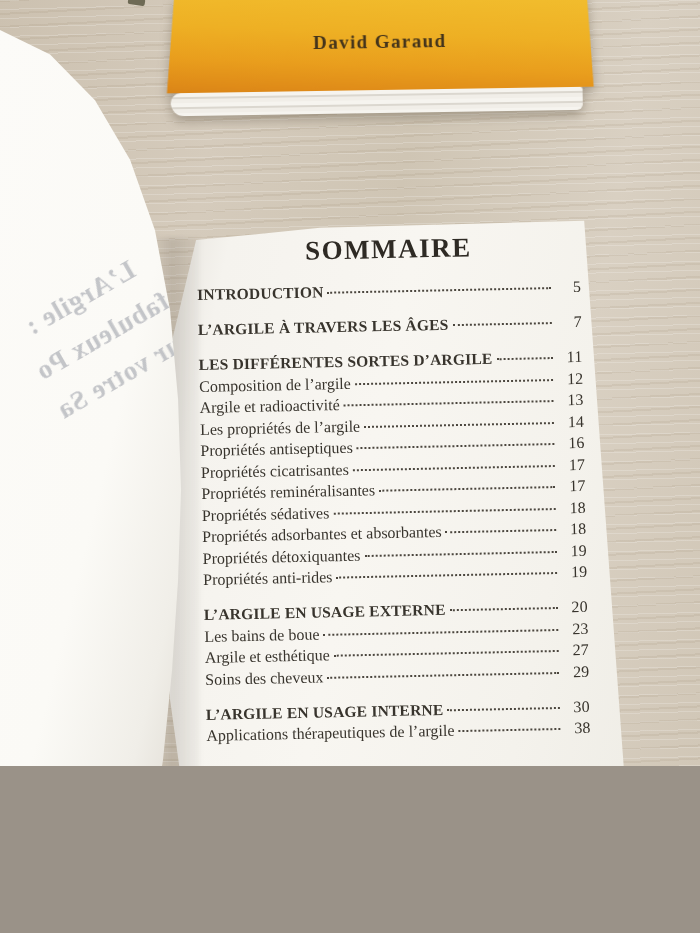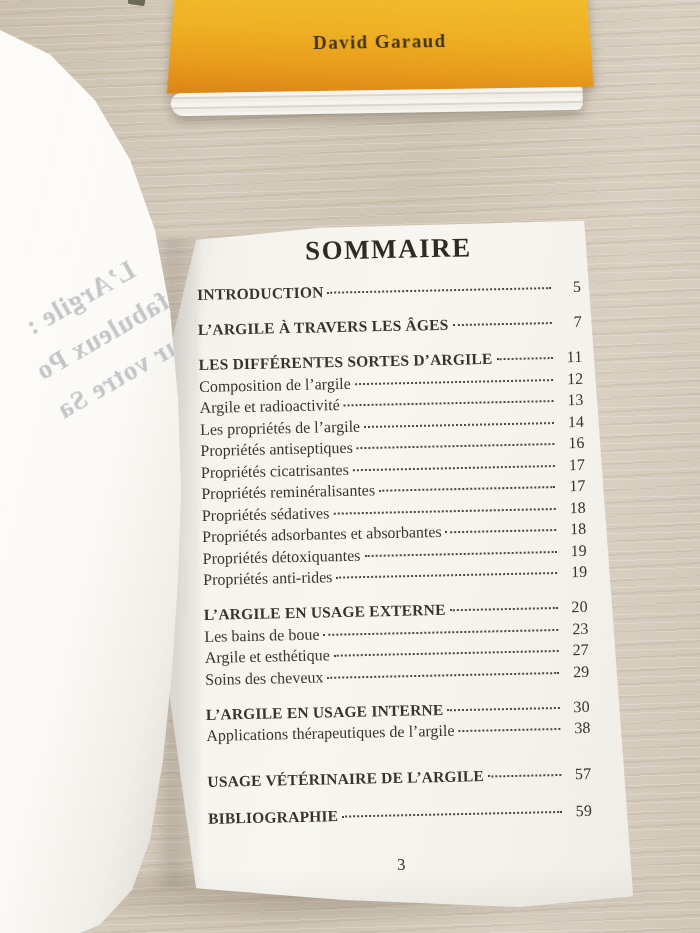--- a/index.html
+++ b/index.html
@@ -1,17 +1,17 @@
 <!DOCTYPE html>
 <html><head>
 <meta charset="utf-8">
 <style>
   html,body{margin:0;padding:0;background:#9a9288;}
   .stage{
-    position:relative;width:700px;height:933px;overflow:hidden;
+    position:relative;width:700px;height:766px;overflow:hidden;
     font-family:"Liberation Serif","DejaVu Serif",serif;
     background-color:#d0c6b6;
     background-image:
       repeating-linear-gradient(178.5deg, rgba(255,255,255,.20) 0 1px, rgba(255,255,255,0) 1px 9px),
       repeating-linear-gradient(177deg, rgba(146,127,99,.12) 0 2px, rgba(146,127,99,0) 2px 13px),
       linear-gradient(100deg,#ccc1b0 0%,#d5cbbc 28%,#cfc5b4 52%,#d9d0c2 78%,#d1c7b7 100%);
   }
   
   .under-shadow{
     position:absolute;left:60px;top:872px;width:600px;height:52px;z-index:1;

